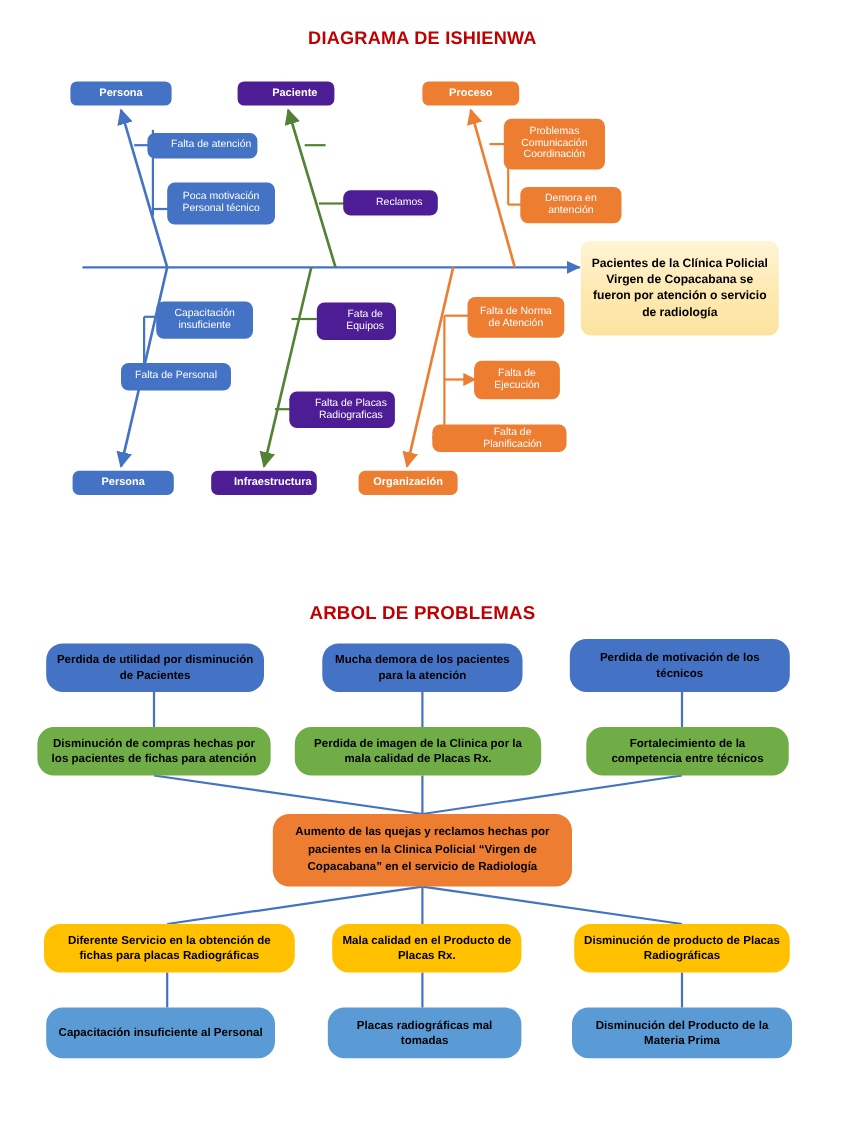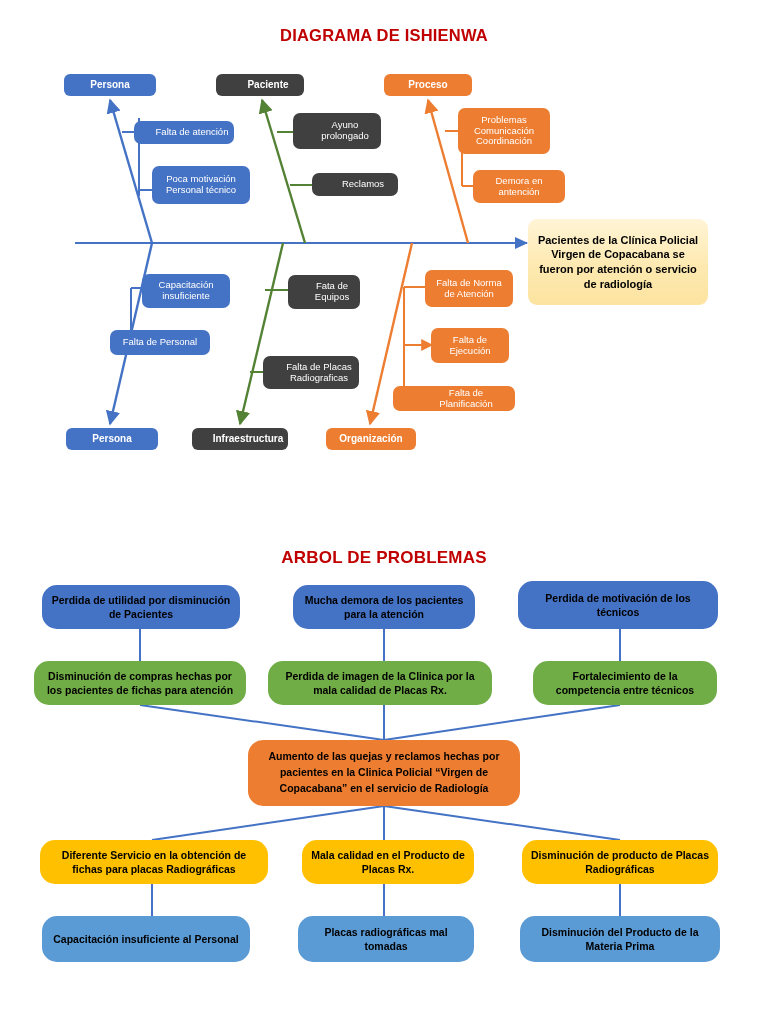--- a/index.html
+++ b/index.html
@@ -22,21 +22,21 @@
     position:absolute;box-sizing:border-box;
     display:flex;align-items:center;justify-content:center;
     text-align:center;border-radius:7px;
     line-height:1.15;
     z-index:3;
   }
   
   .ish{color:#ffffff;font-size:9.5px;padding:2px 4px;}
   .ish.cat{font-weight:bold;font-size:10px;border-radius:6px;}
   .ish.blue{background:#4472C4;}
-  .ish.green{background:#404040;padding-left:20px;}
+  .ish.green{background:#4c1d95;padding-left:20px;}
   .ish.orange{background:#ED7D31;}
   .ish.headbox{
     background:linear-gradient(180deg,#FFF4D6 0%,#FDE9B0 55%,#FCE3A0 100%);
     color:#000;font-weight:bold;font-size:11px;border-radius:9px;
     line-height:1.32;padding:4px 8px;
   }
 
   
   .tree{color:#000;font-weight:bold;font-size:10.5px;line-height:1.35;padding:3px 7px;border-radius:15px;}
   .tree.blue{background:#4472C4;}
@@ -128,22 +128,20 @@
   <div class="node ish cat orange" style="left:384px;top:74px;width:88px;height:22px;">Proceso</div>
 
   <div class="node ish cat blue" style="left:66px;top:428px;width:92px;height:22px;">Persona</div>
   <div class="node ish cat green" style="left:192px;top:428px;width:96px;height:22px;">Infraestructura</div>
   <div class="node ish cat orange" style="left:326px;top:428px;width:90px;height:22px;">Organización</div>
 
   <div class="node ish blue" style="left:134px;top:121px;width:100px;height:23px;padding-left:20px;">Falta de atención</div>
   <div class="node ish blue" style="left:152px;top:166px;width:98px;height:38px;white-space:pre-line;">Poca motivación
 Personal técnico</div>
 
-  <div class="node ish green" style="left:293px;top:113px;width:88px;height:36px;white-space:pre-line;">Ayuno
-prolongado</div>
   <div class="node ish green" style="left:312px;top:173px;width:86px;height:23px;">Reclamos</div>
 
   <div class="node ish orange" style="left:458px;top:108px;width:92px;height:46px;white-space:pre-line;">Problemas
 Comunicación
 Coordinación</div>
   <div class="node ish orange" style="left:473px;top:170px;width:92px;height:33px;white-space:pre-line;">Demora en
 antención</div>
 
   <div class="node ish blue" style="left:142px;top:274px;width:88px;height:34px;white-space:pre-line;">Capacitación
 insuficiente</div>

